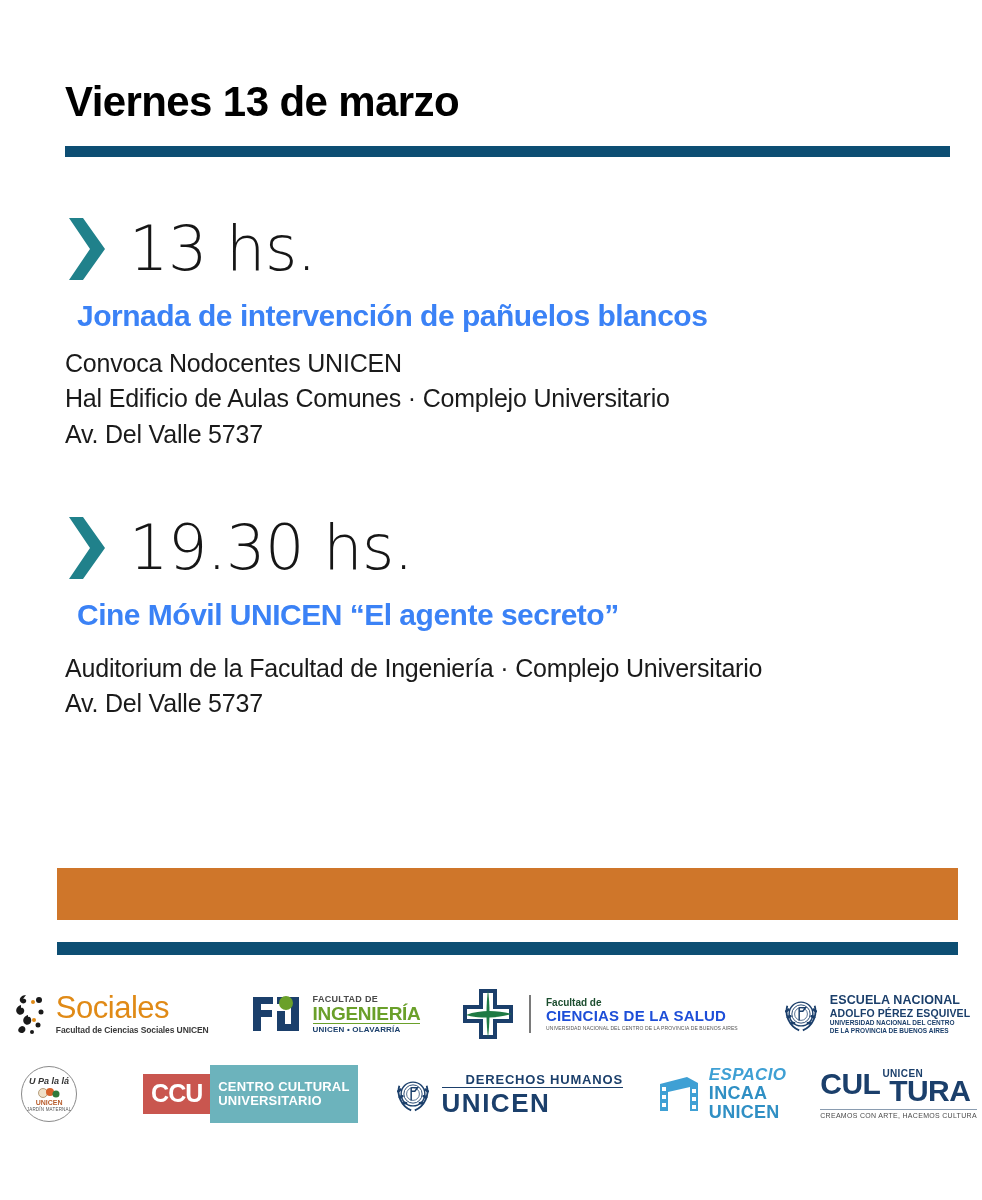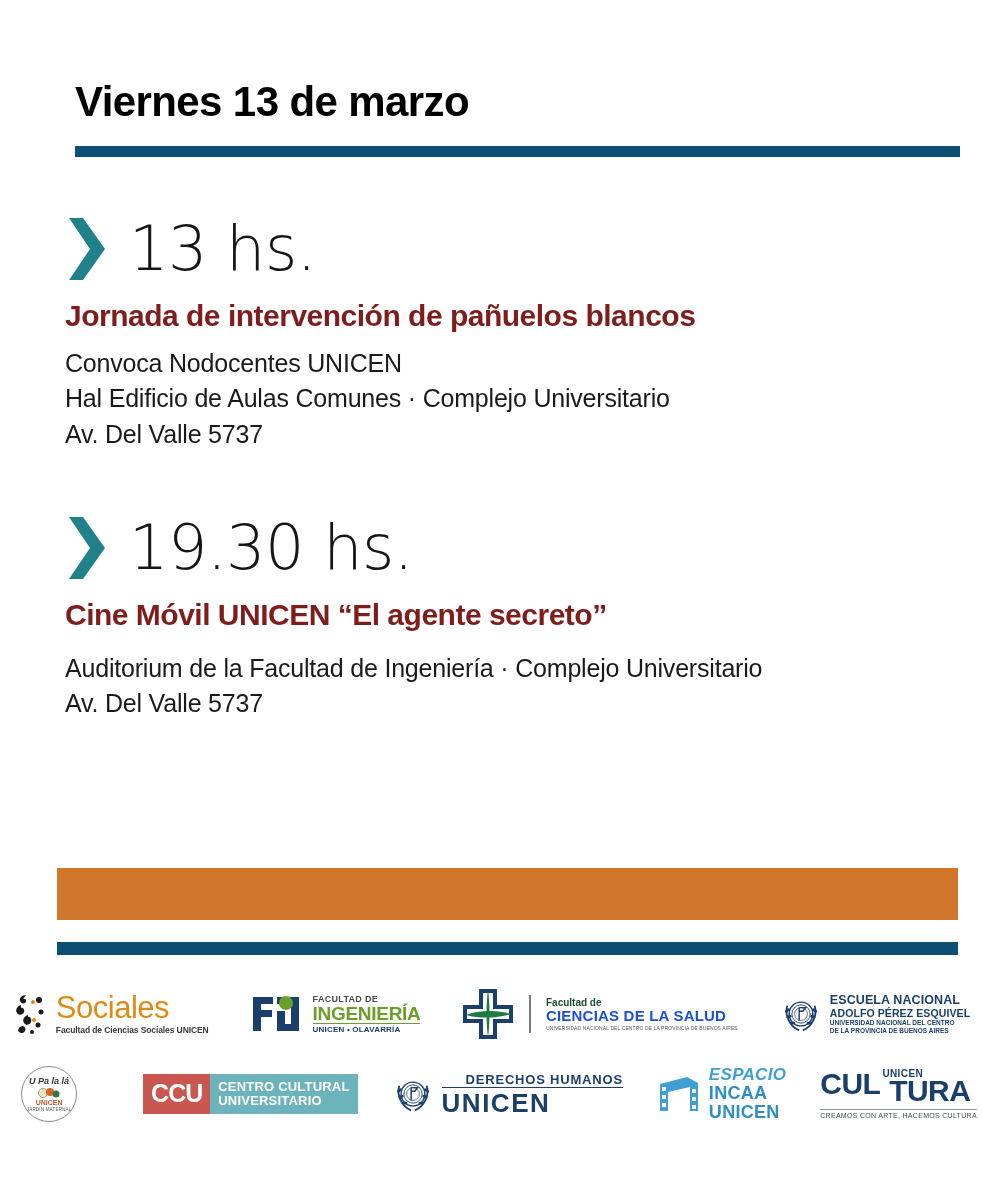--- a/index.html
+++ b/index.html
@@ -19,21 +19,21 @@
 
   .page {
     position: absolute;
     inset: 0;
     padding: 0;
   }
 
   
   .header {
     position: absolute;
-    left: 75px;
+    left: 65px;
     top: 80px;
     width: 893px;
   }
   .day-title {
     font-size: 42px;
     font-weight: 700;
     letter-spacing: -0.6px;
     color: #000000;
     line-height: 1.05;
     margin: 0;
@@ -72,24 +72,24 @@
     font-weight: 300;
     color: #161616;
     line-height: 1;
     letter-spacing: -0.5px;
     font-family: "DejaVu Sans", "Liberation Sans", sans-serif;
   }
 
   .event-title {
     font-size: 30px;
     font-weight: 700;
-    color: #7f1d1d;
+    color: #3b82f6;
     letter-spacing: -0.5px;
     line-height: 1.15;
-    margin: 6px 0 12px 0;
+    margin: 6px 0 12px 12px;
     white-space: nowrap;
   }
   .event-lines {
     font-size: 25px;
     font-weight: 400;
     color: #1a1a1a;
     line-height: 1.42;
     letter-spacing: -0.2px;
   }
   .event-lines .line { display: block; white-space: nowrap; }
@@ -197,21 +197,21 @@
     padding: 6px 8px 7px 8px;
     line-height: 1;
     display: flex; align-items: center;
     height: 40px;
     box-sizing: border-box;
   }
   .l-ccu .ccu-teal {
     background: #6cb3bc;
     color: #fff;
     padding: 5px 8px 6px 8px;
-    height: 40px;
+    height: 58px;
     box-sizing: border-box;
     display: flex; flex-direction: column; justify-content: center;
   }
   .l-ccu .t1 { font-size: 13px; font-weight: 700; letter-spacing: 0.2px; line-height: 1.05;}
   .l-ccu .t2 { font-size: 13px; font-weight: 700; letter-spacing: 0.2px; line-height: 1.05;}
 
   
   .l-ddhh .txt1 { font-size: 13px; color: #1b3f6b; font-weight: 600; letter-spacing: 0.8px; padding-left: 24px;}
   .l-ddhh .txt2 { font-size: 26px; color: #1b3f6b; font-weight: 800; letter-spacing: 1.5px; line-height: 1; border-top: 1.5px solid #1b3f6b; padding-top: 2px;}
 

